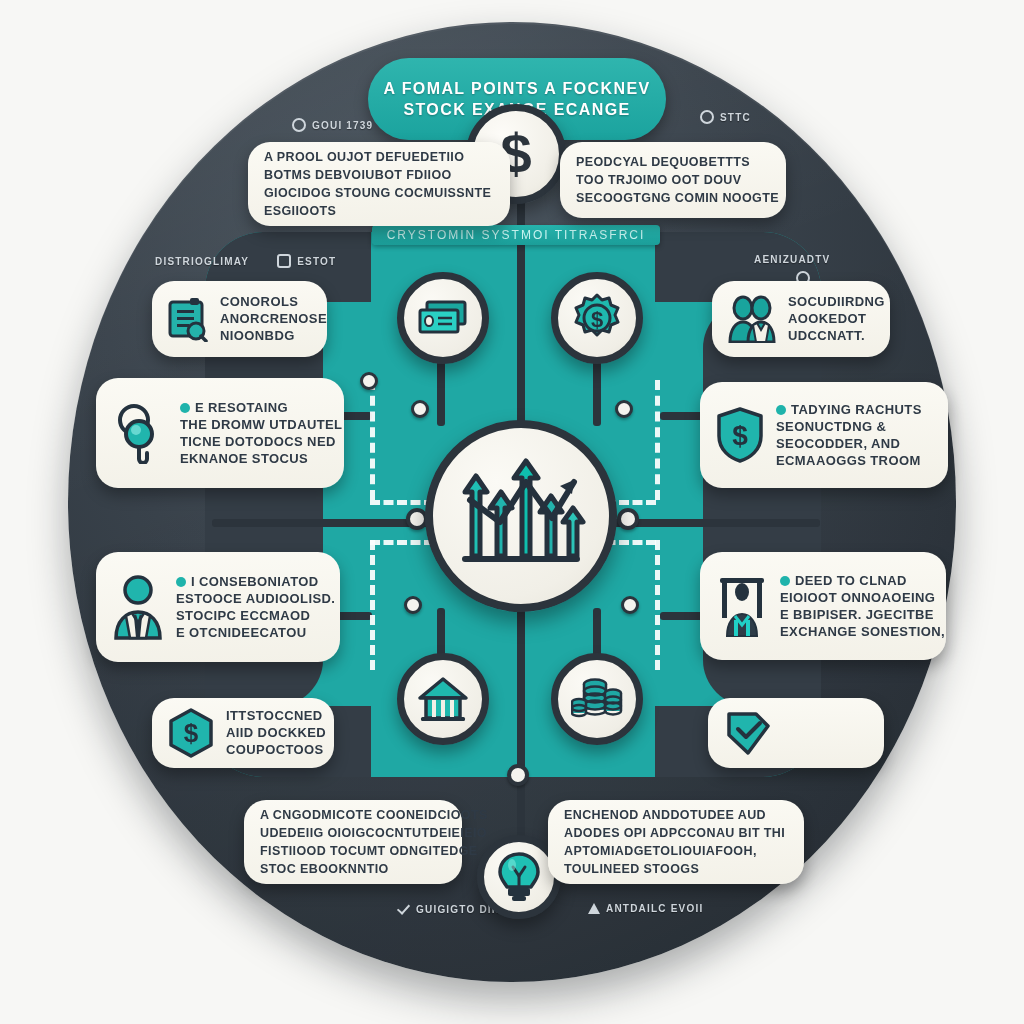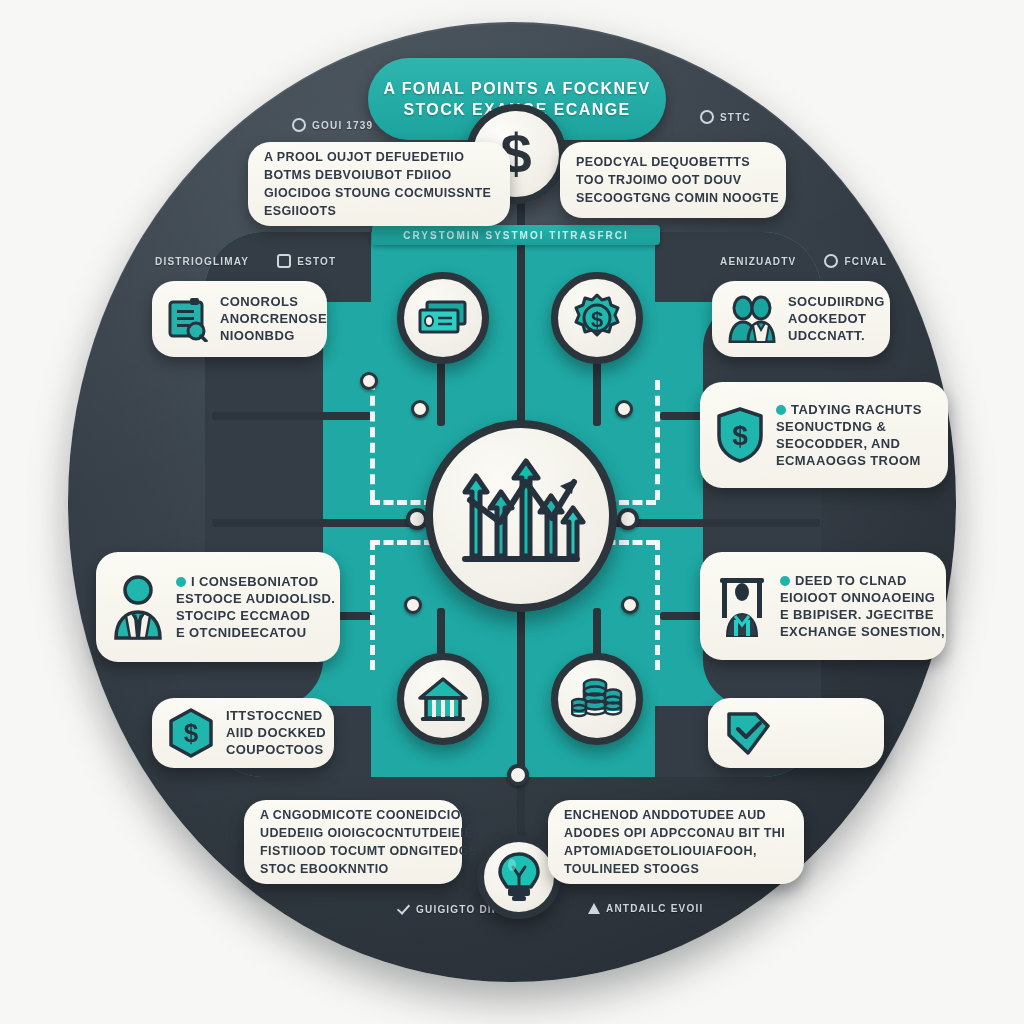--- a/index.html
+++ b/index.html
@@ -109,21 +109,21 @@
   }
 
   
   .ribbon{
     position:absolute;left:372px;top:225px;width:288px;height:20px;
     background:linear-gradient(180deg,#26b3ac,#1b9e99);
     border-radius:4px;box-shadow:0 2px 5px rgba(0,0,0,.3);
     display:flex;align-items:center;justify-content:center;overflow:hidden;
   }
   .ribbon span{
-    color:#d9fbf8;font-size:10px;font-weight:bold;letter-spacing:2px;
+    color:#d9fbf8;font-size:12px;font-weight:normal;letter-spacing:2px;
     white-space:nowrap;opacity:.9;
   }
 
   
   .card{
     position:absolute;
     background:linear-gradient(178deg,#fbfaf4 0%,#f3f1e8 100%);
     border-radius:22px;
     box-shadow:0 7px 15px rgba(0,0,0,.32);
     display:flex;align-items:center;
@@ -242,21 +242,21 @@
   <div class="mini" style="left:700px;top:110px;">
     <span class="mini-ico"></span>
     <span>STTC</span>
   </div>
 
   <div class="mini" style="left:155px;top:254px;">
     <span>DISTRIOGLIMAY</span>
     <span class="mini-ico sq" style="margin-left:22px;"></span>
     <span>ESTOT</span>
   </div>
-  <div class="mini" style="left:720px;top:254px;">
+  <div class="mini" style="left:754px;top:254px;flex-direction:column;">
     <span>AENIZUADTV</span>
     <span class="mini-ico" style="margin-left:22px;"></span>
     <span>FCIVAL</span>
   </div>
 
   <div class="mini" style="left:398px;top:903px;">
     <span class="mini-ico check"></span>
     <span>GUIGIGTO DIRSC</span>
   </div>
   <div class="mini" style="left:588px;top:903px;">
@@ -297,20 +297,39 @@
         <line x1="33" y1="40" x2="38" y2="45" stroke="#24323e" stroke-width="3.5" stroke-linecap="round"></line>
       </svg>
     </span>
     <div class="ctext">
       <span>CONOROLS</span>
       <span>ANORCRENOSE</span>
       <span>NIOONBDG</span>
     </div>
   </div>
 
+  <div class="card" style="left:96px;top:378px;width:248px;height:110px;">
+    <span>
+      <svg width="56" height="62" viewBox="0 0 56 62">
+        <circle cx="22" cy="18" r="14" fill="none" stroke="#24323e" stroke-width="4"></circle>
+        <circle cx="27" cy="32" r="13" fill="#20b5ad" stroke="#24323e" stroke-width="4"></circle>
+        <path d="M27 45 l0 12 a4 4 0 0 0 8 0 l0 -6" fill="none" stroke="#24323e" stroke-width="4" stroke-linecap="round"></path>
+        <circle cx="24" cy="28" r="5" fill="#7fe4dd" opacity=".75"></circle>
+      </svg>
+    </span>
+    <div class="ctext">
+      <span class="firstline">
+        <i class="bulletdot"></i>
+        <em style="font-style:normal">E RESOTAING</em>
+      </span>
+      <span>THE DROMW UTDAUTEL</span>
+      <span>TICNE DOTODOCS NED</span>
+      <span>EKNANOE STOCUS</span>
+    </div>
+  </div>
 
   <div class="card" style="left:96px;top:552px;width:244px;height:110px;">
     <span>
       <svg width="52" height="66" viewBox="0 0 52 66">
         <circle cx="26" cy="16" r="13" fill="#20b5ad" stroke="#24323e" stroke-width="3.5"></circle>
         <path d="M4 64 c0-17 10-26 22-26 s22 9 22 26z" fill="#20b5ad" stroke="#24323e" stroke-width="3.5"></path>
         <path d="M20 39 l6 10 l6-10 l6 3 l-4 22 h-16 l-4-22z" fill="#f4f2e9" stroke="#24323e" stroke-width="2.5"></path>
         <path d="M24 40 l2 7 l2-7 l2 3 l-2 21 h-4 l-2-21z" fill="#24323e"></path>
       </svg>
     </span>

